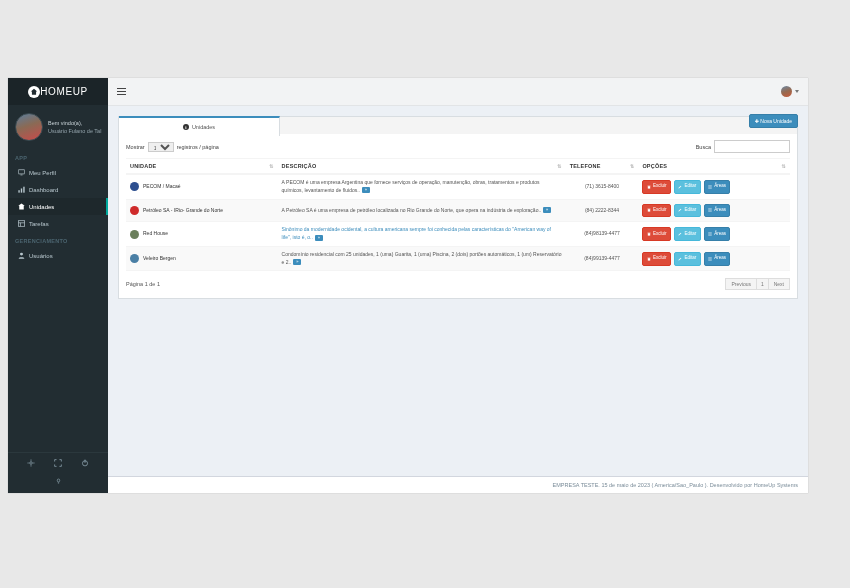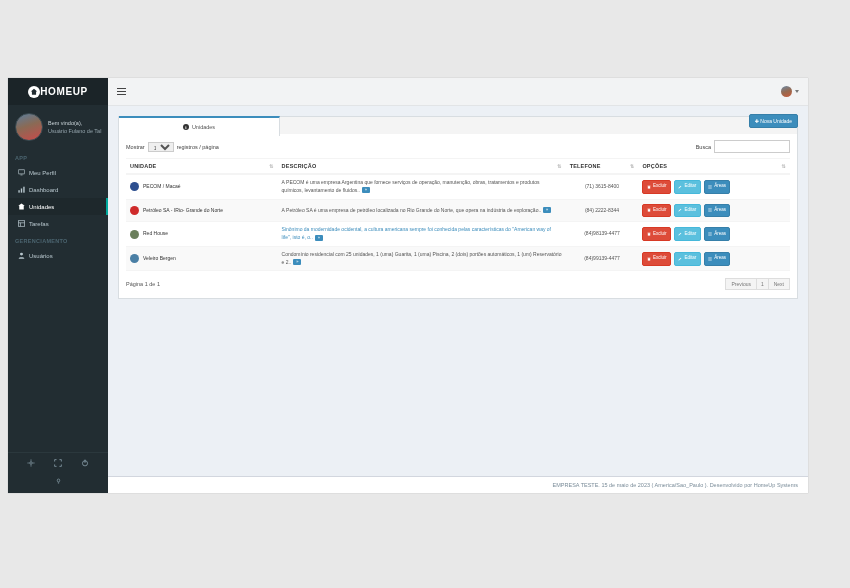--- a/index.html
+++ b/index.html
@@ -18,21 +18,21 @@
   }
   
   #sidebar{
     width:100px;flex:0 0 100px;background:#222d32;color:#b8c7ce;
     position:relative;
     display:flex;flex-direction:column;
   }
   .brand{
     height:27px;background:#1b2428;color:#fff;
     display:flex;align-items:center;justify-content:center;
-    gap:0;font-size:10px;font-weight:bold;letter-spacing:.6px;
+    gap:0;font-size:10px;font-weight:normal;letter-spacing:.6px;
   }
   .brand-logo{
     width:12px;height:12px;border-radius:50%;
     background:#fff;color:#222d32;
     display:flex;align-items:center;justify-content:center;
     font-size:8px;line-height:1;
   }
   .user-panel{
     display:flex;align-items:center;gap:5px;
     padding:8px 6px 8px 7px;

